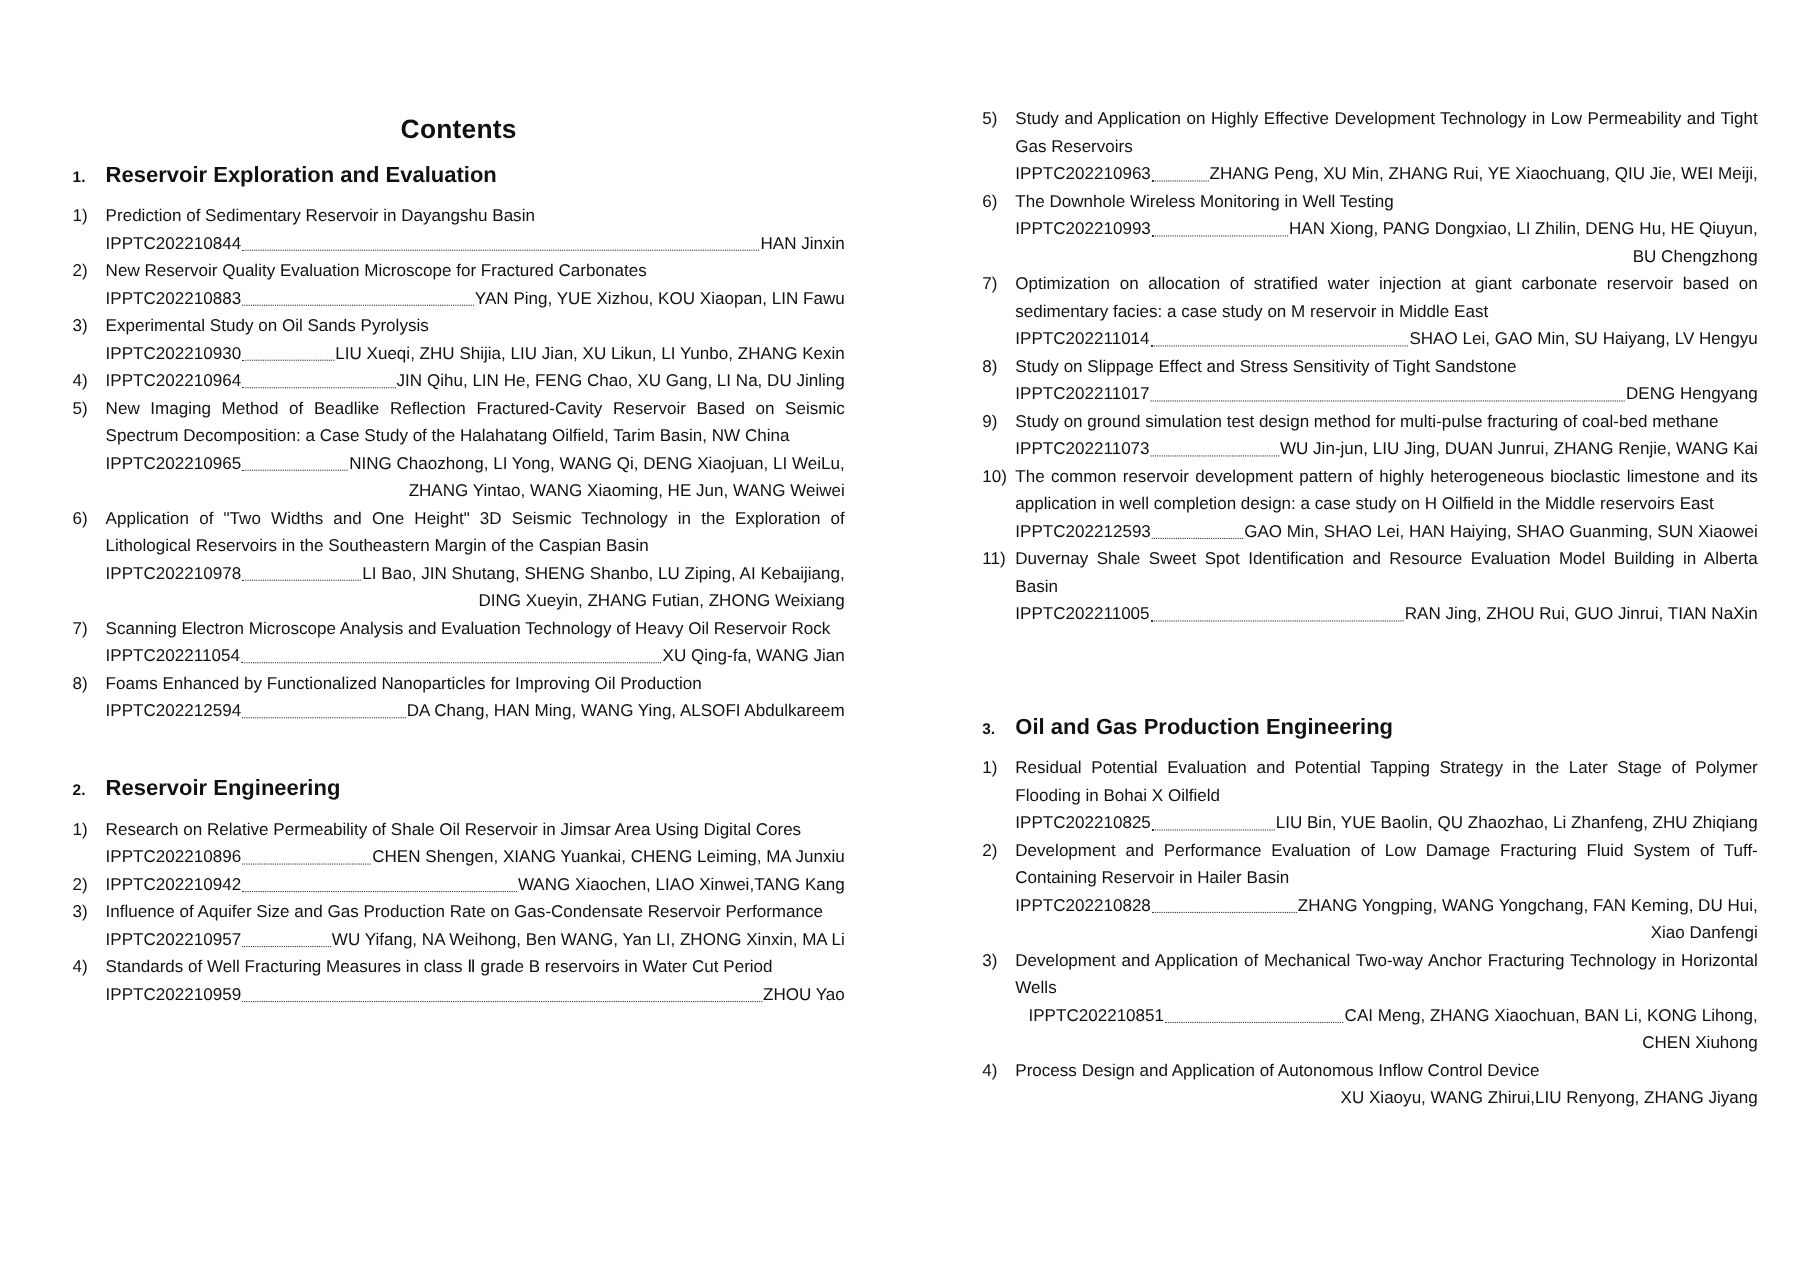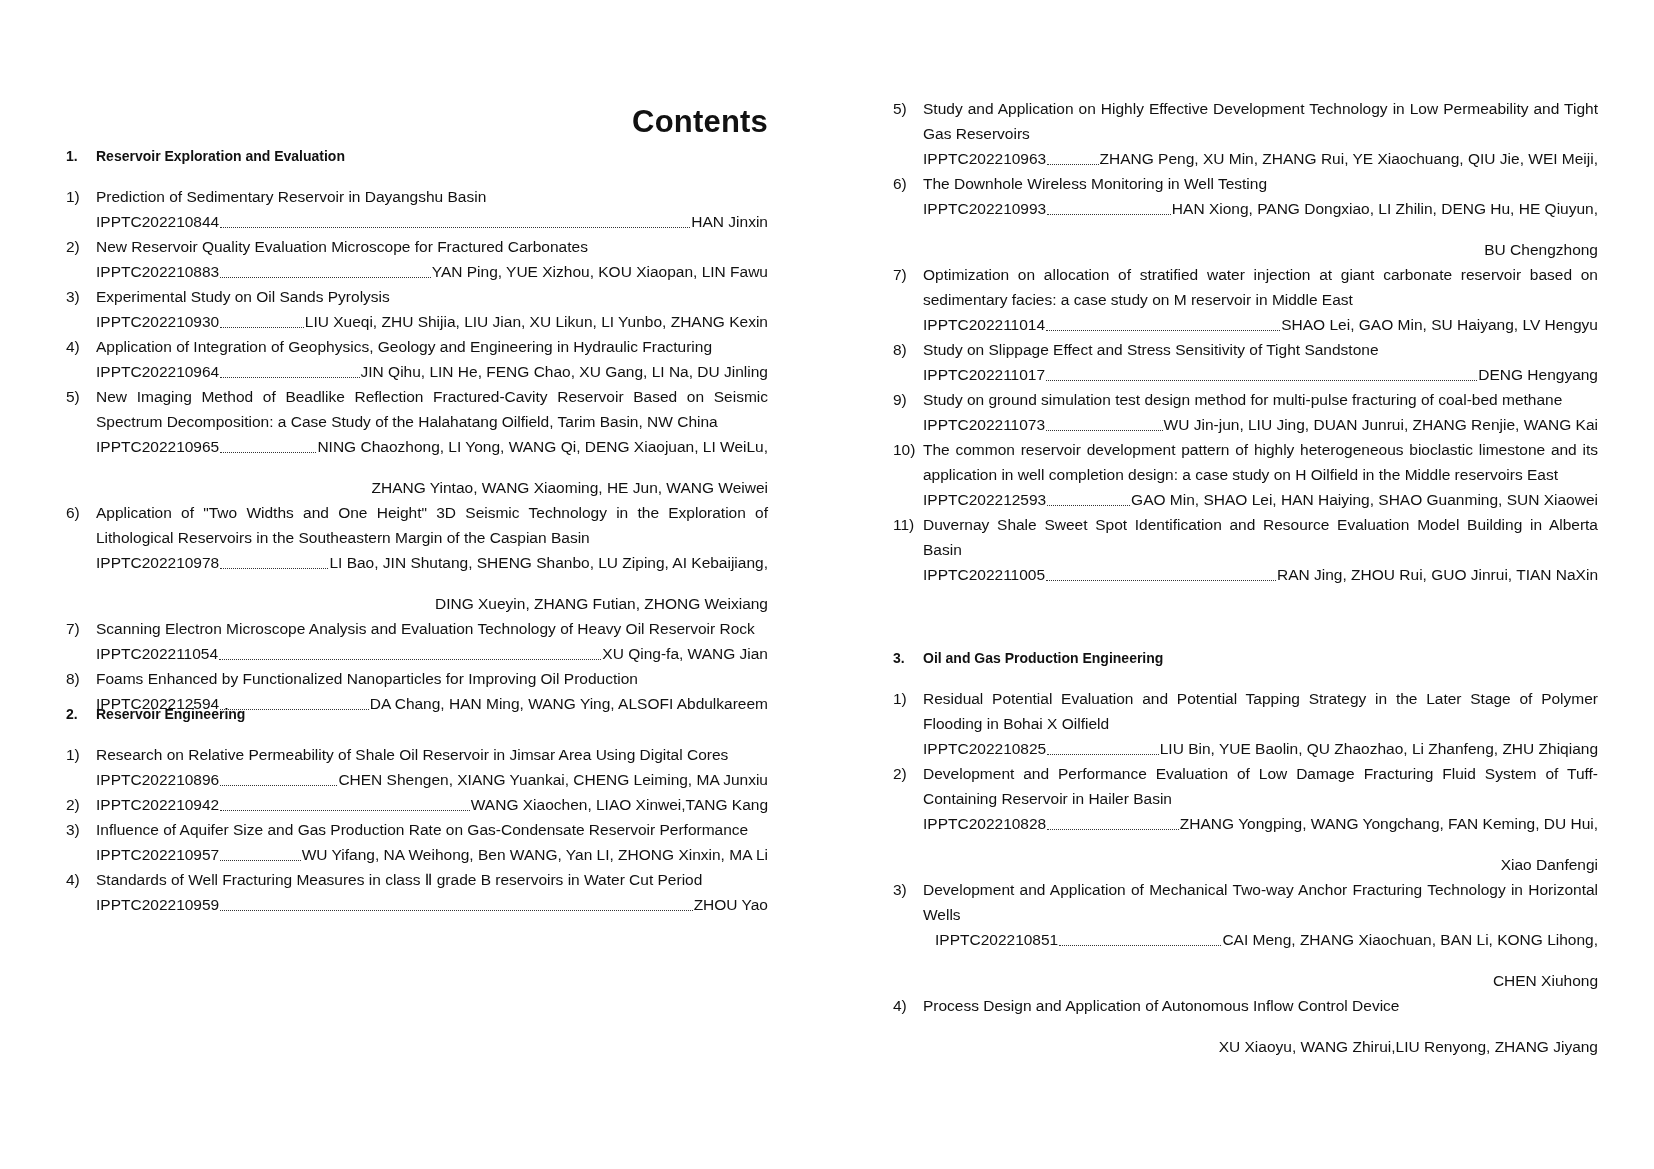--- a/index.html
+++ b/index.html
@@ -5,39 +5,39 @@
   html, body { margin: 0; padding: 0; background: #ffffff; }
   body {
     width: 1654px; height: 1169px; position: relative; overflow: hidden;
     font-family: "Liberation Sans", sans-serif; color: #111111;
   }
   .col { position: absolute; top: 0; }
   .col-left { left: 66px; width: 702px; }
   .col-right { left: 893px; width: 705px; }
   .title {
     position: absolute; top: 104px; left: 0; width: 100%;
-    text-align: right; font-weight: bold; font-size: 31px; letter-spacing: 0.2px;
+    text-align: center; font-weight: bold; font-size: 24px; letter-spacing: 0.2px;
   }
   .section { position: absolute; left: 0; width: 100%; }
   .sec-head { display: flex; align-items: baseline; height: 32px; }
   .sec-num { width: 30px; font-weight: bold; font-size: 14px; }
-  .sec-title { font-weight: bold; font-size: 14px; }
+  .sec-title { font-weight: bold; font-size: 20px; }
   .entries { margin-top: 4px; }
   .entry { display: flex; font-size: 15.5px; line-height: 25px; }
   .entry-num { width: 30px; flex: 0 0 30px; }
   .entry-body { flex: 1; min-width: 0; }
   .entry-title { text-align: justify; text-align-last: left; }
   .entry-ref { display: flex; align-items: flex-end; white-space: nowrap; }
   .entry-ref .code { flex: 0 0 auto; }
   .entry-ref .leader {
     flex: 1 1 auto; overflow: hidden; margin: 0 1px;
     border-bottom: 1.5px dotted #333; height: 0; align-self: flex-end; margin-bottom: 6px;
   }
   .entry-ref .authors { flex: 0 0 auto; }
-  .cont { text-align: right; white-space: nowrap; margin-top: 16px; }
+  .cont { text-align: right; white-space: nowrap; }
   .indent-ref { padding-left: 12px; }
 </style>
 </head>
 <body>
 
 <div class="col col-left">
   <div class="title">Contents</div>
   <div class="section" id="sec-l0" style="top:148px;">
       <div class="sec-head">
         <span class="sec-num">1.</span>
@@ -73,21 +73,20 @@
             <div class="entry-ref">
               <span class="code">IPPTC202210930</span>
               <span class="leader"></span>
               <span class="authors">LIU Xueqi, ZHU Shijia, LIU Jian, XU Likun, LI Yunbo, ZHANG Kexin</span>
             </div>
           </div>
         </div>
         <div class="entry">
           <div class="entry-num">4)</div>
           <div class="entry-body">
-            <div class="entry-title">Application of Integration of Geophysics, Geology and Engineering in Hydraulic Fracturing</div>
             <div class="entry-ref">
               <span class="code">IPPTC202210964</span>
               <span class="leader"></span>
               <span class="authors">JIN Qihu, LIN He, FENG Chao, XU Gang, LI Na, DU Jinling</span>
             </div>
           </div>
         </div>
         <div class="entry">
           <div class="entry-num">5)</div>
           <div class="entry-body">

